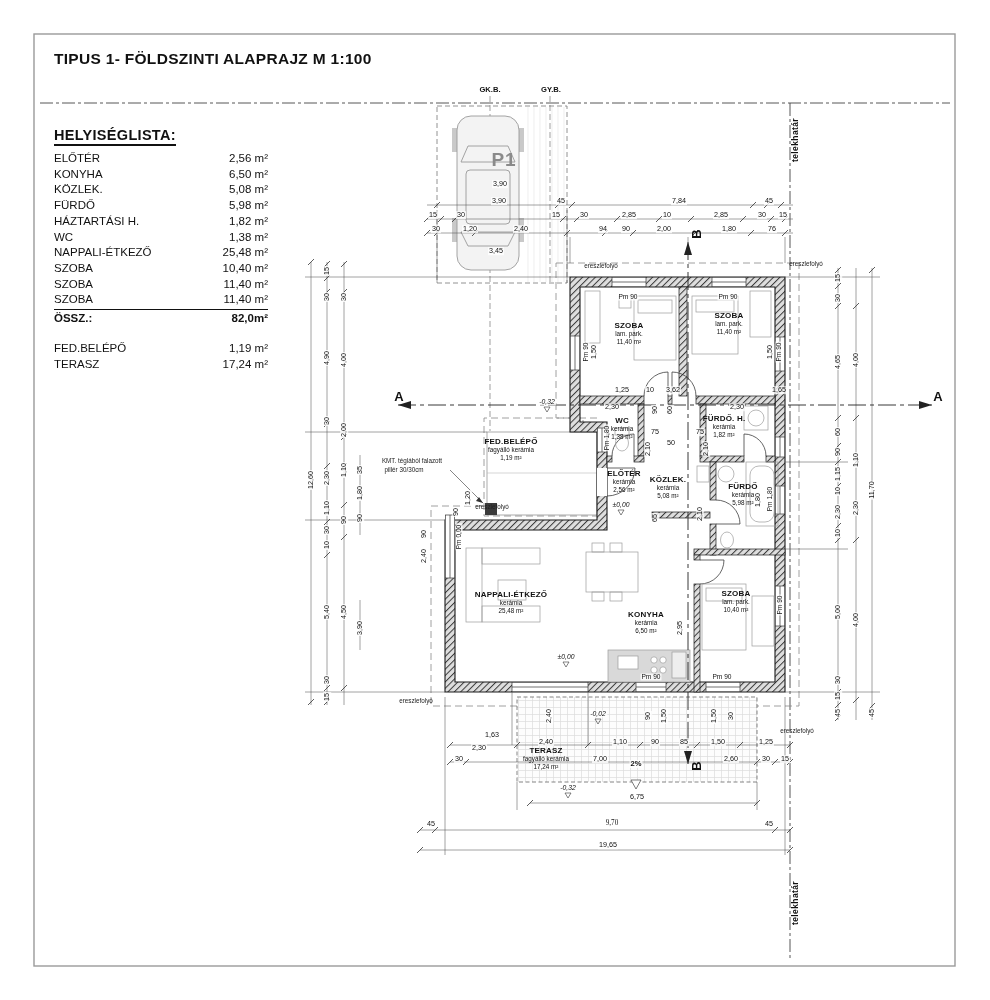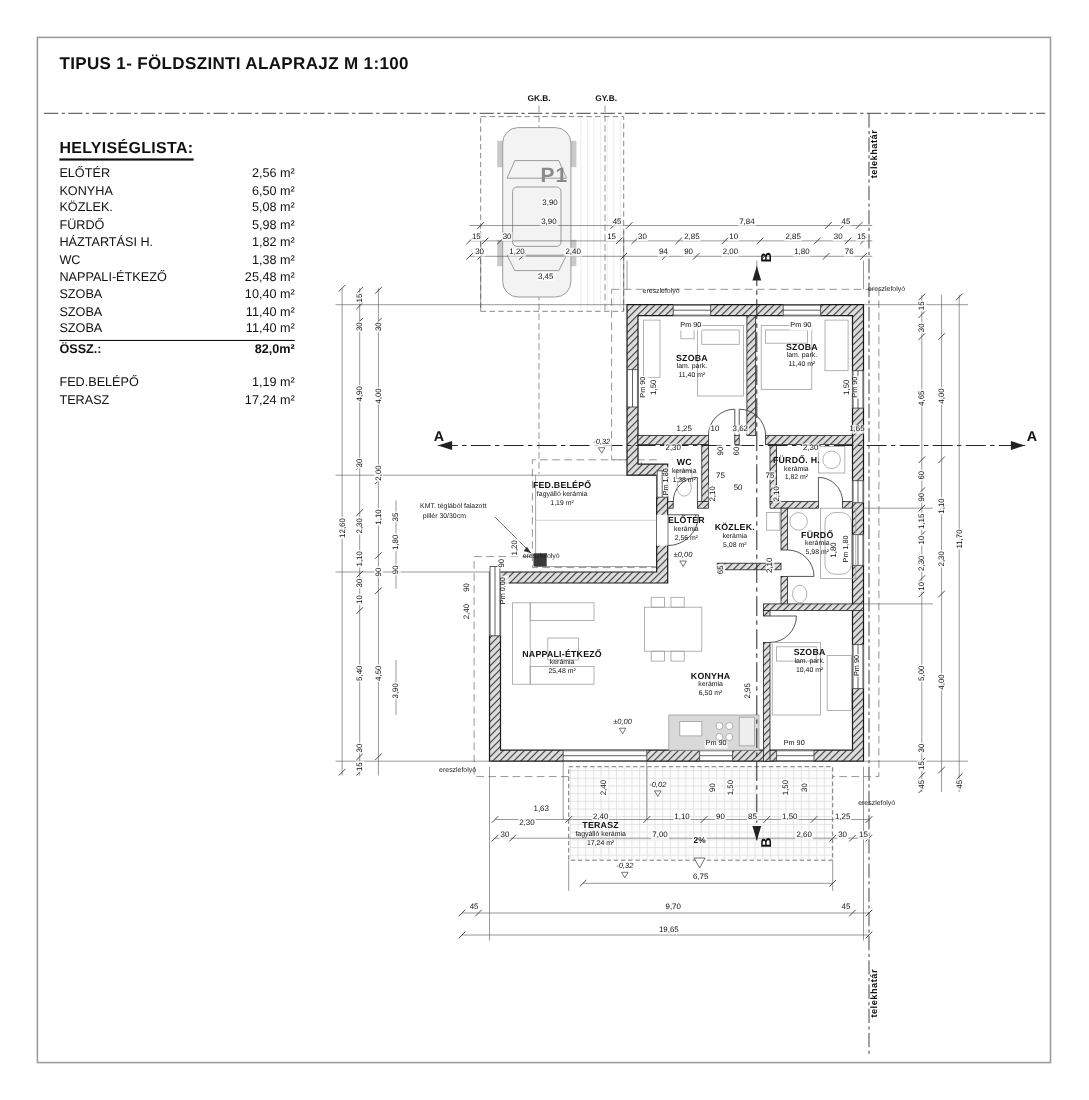--- a/index.html
+++ b/index.html
@@ -444,21 +444,21 @@
       <span class="lbl " style="left: 718px; top: 742px; transform: translate(-50%, -50%);">1,50</span>
       <span class="lbl " style="left: 766px; top: 742px; transform: translate(-50%, -50%);">1,25</span>
       <span class="lbl " style="left: 459px; top: 759px; transform: translate(-50%, -50%);">30</span>
       <span class="lbl " style="left: 600px; top: 759px; transform: translate(-50%, -50%);">7,00</span>
       <span class="lbl b" style="left: 636px; top: 764px; transform: translate(-50%, -50%);">2%</span>
       <span class="lbl " style="left: 731px; top: 759px; transform: translate(-50%, -50%);">2,60</span>
       <span class="lbl " style="left: 766px; top: 759px; transform: translate(-50%, -50%);">30</span>
       <span class="lbl " style="left: 785px; top: 759px; transform: translate(-50%, -50%);">15</span>
       <span class="lbl " style="left: 637px; top: 797px; transform: translate(-50%, -50%);">6,75</span>
       <span class="lbl " style="left: 431px; top: 824px; transform: translate(-50%, -50%);">45</span>
-      <span class="lbl " style="left: 612px; top: 824px; transform: translate(-50%, -50%);">9,70</span>
+      <span class="lbl " style="left: 612px; top: 824px; transform: translate(-50%, -50%); font-family: Liberation Serif, serif;">9,70</span>
       <span class="lbl " style="left: 769px; top: 824px; transform: translate(-50%, -50%);">45</span>
       <span class="lbl " style="left: 608px; top: 845px; transform: translate(-50%, -50%);">19,65</span>
       <span class="lbl " style="left: 549px; top: 716px; transform: translate(-50%, -50%) rotate(-90deg);">2,40</span>
       <span class="lbl " style="left: 648px; top: 716px; transform: translate(-50%, -50%) rotate(-90deg);">90</span>
       <span class="lbl " style="left: 664px; top: 716px; transform: translate(-50%, -50%) rotate(-90deg);">1,50</span>
       <span class="lbl " style="left: 714px; top: 716px; transform: translate(-50%, -50%) rotate(-90deg);">1,50</span>
       <span class="lbl " style="left: 731px; top: 716px; transform: translate(-50%, -50%) rotate(-90deg);">30</span>
       <span class="lbl lvl" style="left: 598px; top: 714px; transform: translate(-50%, -50%);">-0,02</span>
       <span class="lbl lvl" style="left: 547px; top: 402px; transform: translate(-50%, -50%);">-0,32</span>
       <span class="lbl lvl" style="left: 621px; top: 505px; transform: translate(-50%, -50%);">±0,00</span>

